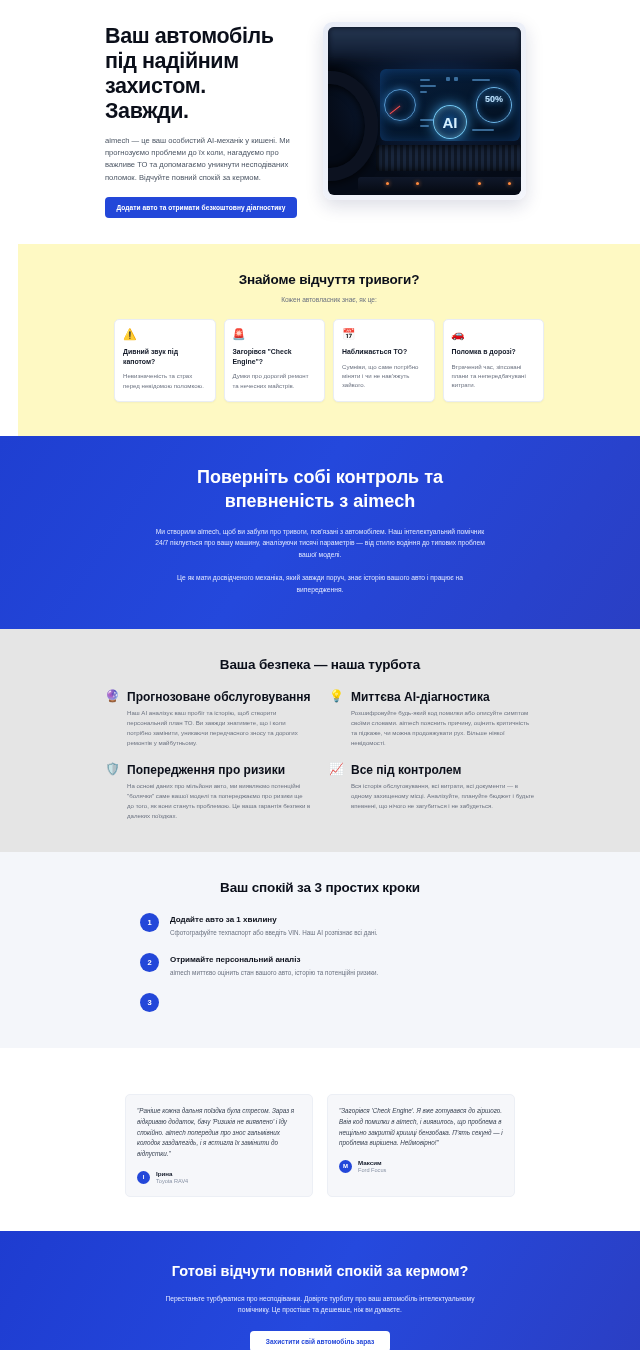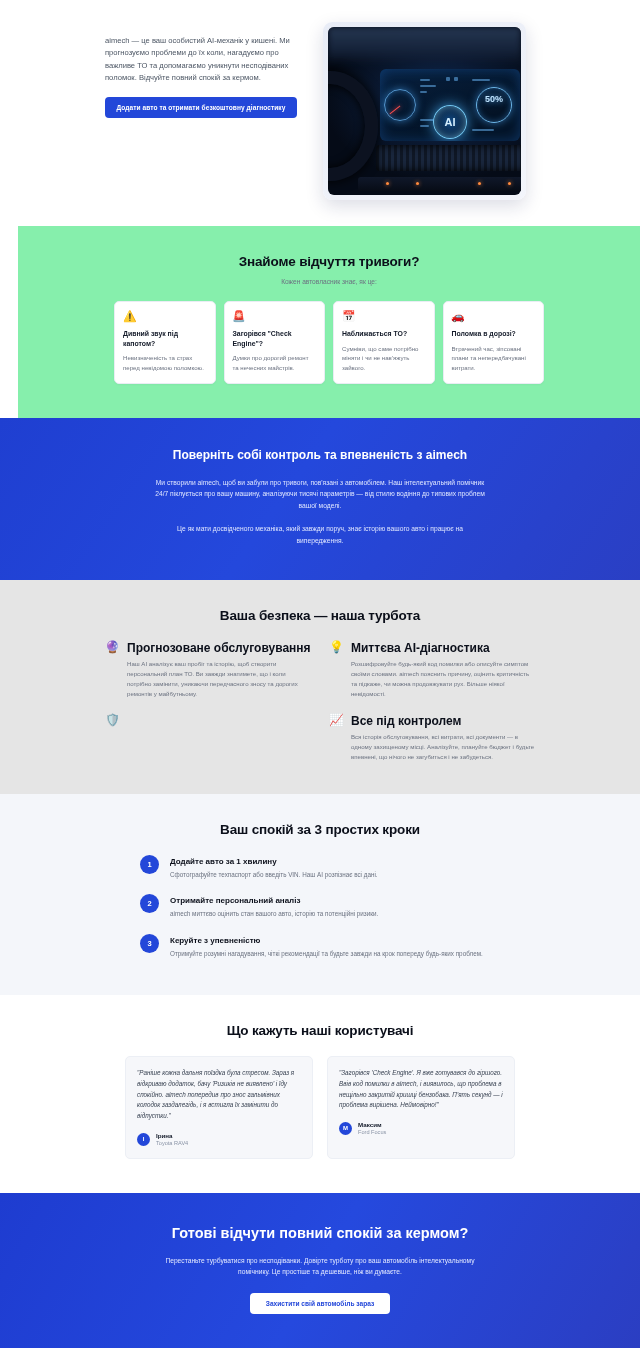--- a/index.html
+++ b/index.html
@@ -108,21 +108,21 @@
     position:absolute; right:8px; top:12px; width:36px; height:36px;
     display:flex; align-items:center; justify-content:center;
     font-size:9px; font-weight:700; color:#bfe4ff;
     text-shadow:0 0 6px rgba(90,180,255,.9);
   }
   .ai-orb {
     position:absolute; left:50%; top:36px; transform:translateX(-50%);
     width:34px; height:34px; border-radius:50%;
     border:1.6px solid rgba(120,210,255,.95);
     display:flex; align-items:center; justify-content:center;
-    font-size:11px; font-weight:700; color:#d6f0ff;
+    font-size:15px; font-weight:700; color:#d6f0ff;
     background: radial-gradient(circle,rgba(40,150,255,.45),rgba(10,40,90,.15) 70%);
     box-shadow:0 0 14px rgba(70,180,255,.8), inset 0 0 8px rgba(120,210,255,.7);
   }
   .hud { position:absolute; background:rgba(110,190,255,.5); border-radius:1px; }
   .vents {
     position:absolute; left:48px; bottom:24px; width:150px; height:26px;
     border-radius:3px;
     background: repeating-linear-gradient(90deg,#0f1725 0 3px,#19263c 3px 6px);
     box-shadow: inset 0 0 8px #000;
   }
@@ -130,21 +130,21 @@
     position:absolute; left:30px; bottom:4px; width:170px; height:14px;
     border-radius:3px;
     background: linear-gradient(180deg,#10182a,#070c16);
   }
   .console i {
     position:absolute; top:5px; width:3px; height:3px; border-radius:50%;
     background:#ff8a3d; box-shadow:0 0 4px #ff8a3d;
   }
 
   
-  .anxiety { background:#86efac; padding: 28px 12px 34px; margin-left: 18px; }
+  .anxiety { background:#fef9c3; padding: 28px 12px 34px; margin-left: 18px; }
   .sec-title {
     text-align:center; font-size:13.5px; font-weight:700; color:#0b0f1a;
     letter-spacing:-0.15px;
   }
   .sec-sub { text-align:center; margin-top:9px; font-size:6.6px; color:#6b7280; }
   .cards {
     width:430px; margin:16px auto 0;
     display:grid; grid-template-columns:repeat(4,1fr); gap:8px;
   }
   .card {
@@ -156,21 +156,21 @@
   .card-title { margin-top:7px; font-size:6.9px; font-weight:700; line-height:1.4; color:#111827; }
   .card-text { margin-top:5px; font-size:6.1px; line-height:1.55; color:#6b7280; }
 
   
   .band {
     background: linear-gradient(125deg,#1f3fd1 0%, #2448dc 45%, #2a3fc4 100%);
     color:#fff; padding:30px 0 34px;
   }
   .band-title {
     width:360px; margin:0 auto; text-align:center;
-    font-size:12px; font-weight:700; line-height:1.3;
+    font-size:18px; font-weight:700; line-height:1.3;
   }
   .band-p {
     width:330px; margin:13px auto 0; text-align:center;
     font-size:6.7px; line-height:1.72; color:#dfe6ff;
   }
   .band-p.second { margin-top:12px; }
 
   
   .features { background:#e5e5e5; padding:28px 0 32px; }
   .feat-grid {
@@ -229,20 +229,26 @@
   }
 </style>
 </head>
 <body>
 
 <div class="page">
 
   <section class="hero">
     <div class="hero-inner">
       <div class="hero-left">
+        <h1 class="hero-title">
+          <span>Ваш автомобіль</span><br>
+          <span>під надійним</span><br>
+          <span>захистом.</span><br>
+          <span>Завжди.</span>
+        </h1>
         <p class="hero-sub">aimech — це ваш особистий AI-механік у кишені. Ми прогнозуємо проблеми до їх коли, нагадуємо про важливе ТО та допомагаємо уникнути несподіваних поломок. Відчуйте повний спокій за кермом.</p>
         <button class="hero-cta">Додати авто та отримати безкоштовну діагностику</button>
       </div>
 
       <div class="hero-media">
         <div class="dash">
           <div class="dash-blur-top"></div>
           <div class="wheel"></div>
           <div class="screen">
             <div class="gauge left"></div>
@@ -317,20 +323,24 @@
       </div>
       <div class="feat">
         <div class="feat-icon">💡</div>
         <div>
           <div class="feat-title">Миттєва AI-діагностика</div>
           <div class="feat-text">Розшифровуйте будь-який код помилки або описуйте симптом своїми словами. aimech пояснить причину, оцінить критичність та підкаже, чи можна продовжувати рух. Більше ніякої невідомості.</div>
         </div>
       </div>
       <div class="feat">
         <div class="feat-icon">🛡️</div>
+        <div>
+          <div class="feat-title">Попередження про ризики</div>
+          <div class="feat-text">На основі даних про мільйони авто, ми виявляємо потенційні "болячки" саме вашої моделі та попереджаємо про ризики ще до того, як вони стануть проблемою. Це ваша гарантія безпеки в далеких поїздках.</div>
+        </div>
       </div>
       <div class="feat">
         <div class="feat-icon">📈</div>
         <div>
           <div class="feat-title">Все під контролем</div>
           <div class="feat-text">Вся історія обслуговування, всі витрати, всі документи — в одному захищеному місці. Аналізуйте, плануйте бюджет і будьте впевнені, що нічого не загубиться і не забудеться.</div>
         </div>
       </div>
     </div>
   </section>
@@ -347,30 +357,25 @@
       </div>
       <div class="step">
         <div class="step-num">2</div>
         <div>
           <div class="step-title">Отримайте персональний аналіз</div>
           <div class="step-text">aimech миттєво оцінить стан вашого авто, історію та потенційні ризики.</div>
         </div>
       </div>
       <div class="step">
         <div class="step-num">3</div>
-        <div>
-          <div class="step-title">Керуйте з упевненістю</div>
-          <div class="step-text">Отримуйте розумні нагадування, чіткі рекомендації та будьте завжди на крок попереду будь-яких проблем.</div>
-        </div>
       </div>
     </div>
   </section>
 
   <section class="testi">
-    <h2 class="sec-title">Що кажуть наші користувачі</h2>
     <div class="testi-grid">
       <div class="quote">
         <div class="quote-text">"Раніше кожна дальня поїздка була стресом. Зараз я відкриваю додаток, бачу 'Ризиків не виявлено' і їду спокійно. aimech попередив про знос гальмівних колодок заздалегідь, і я встигла їх замінити до відпустки."</div>
         <div class="quote-who">
           <div class="avatar">І</div>
           <div>
             <div class="who-name">Ірина</div>
             <div class="who-car">Toyota RAV4</div>
           </div>
         </div>

